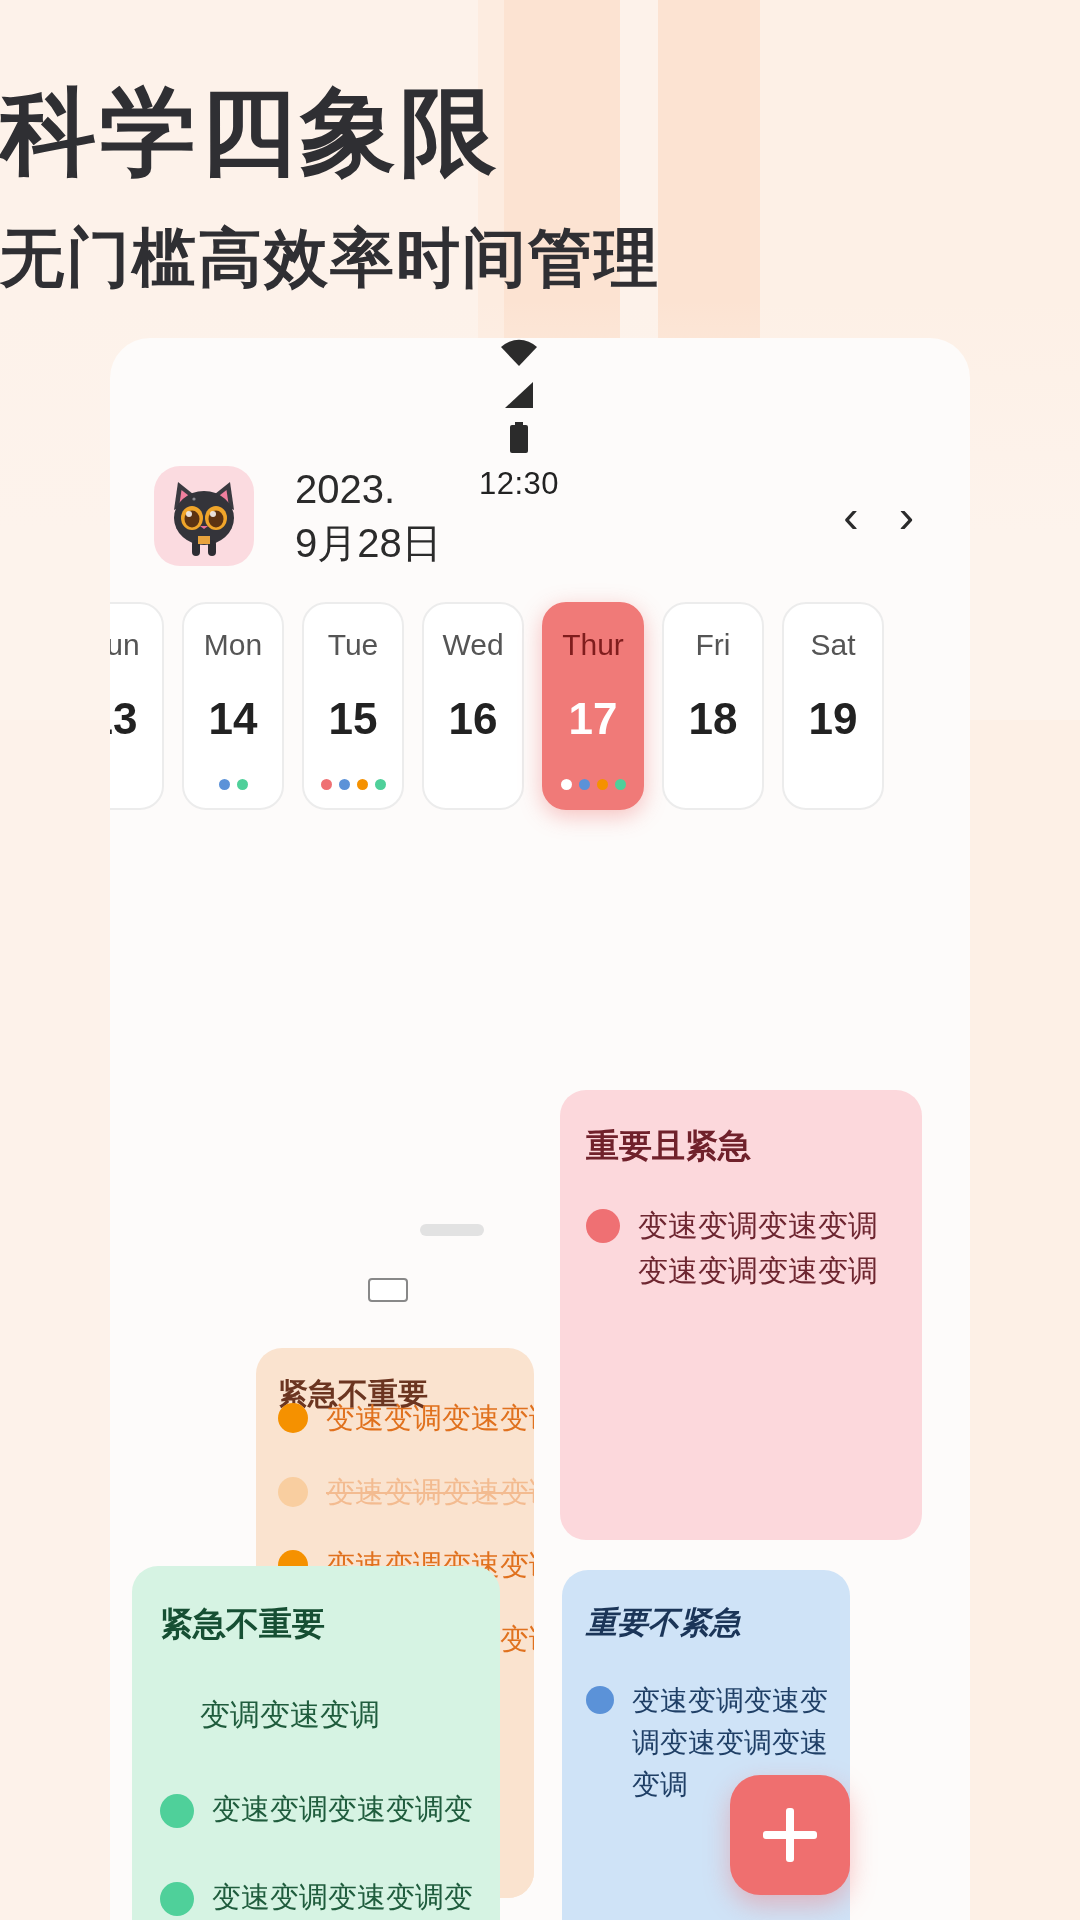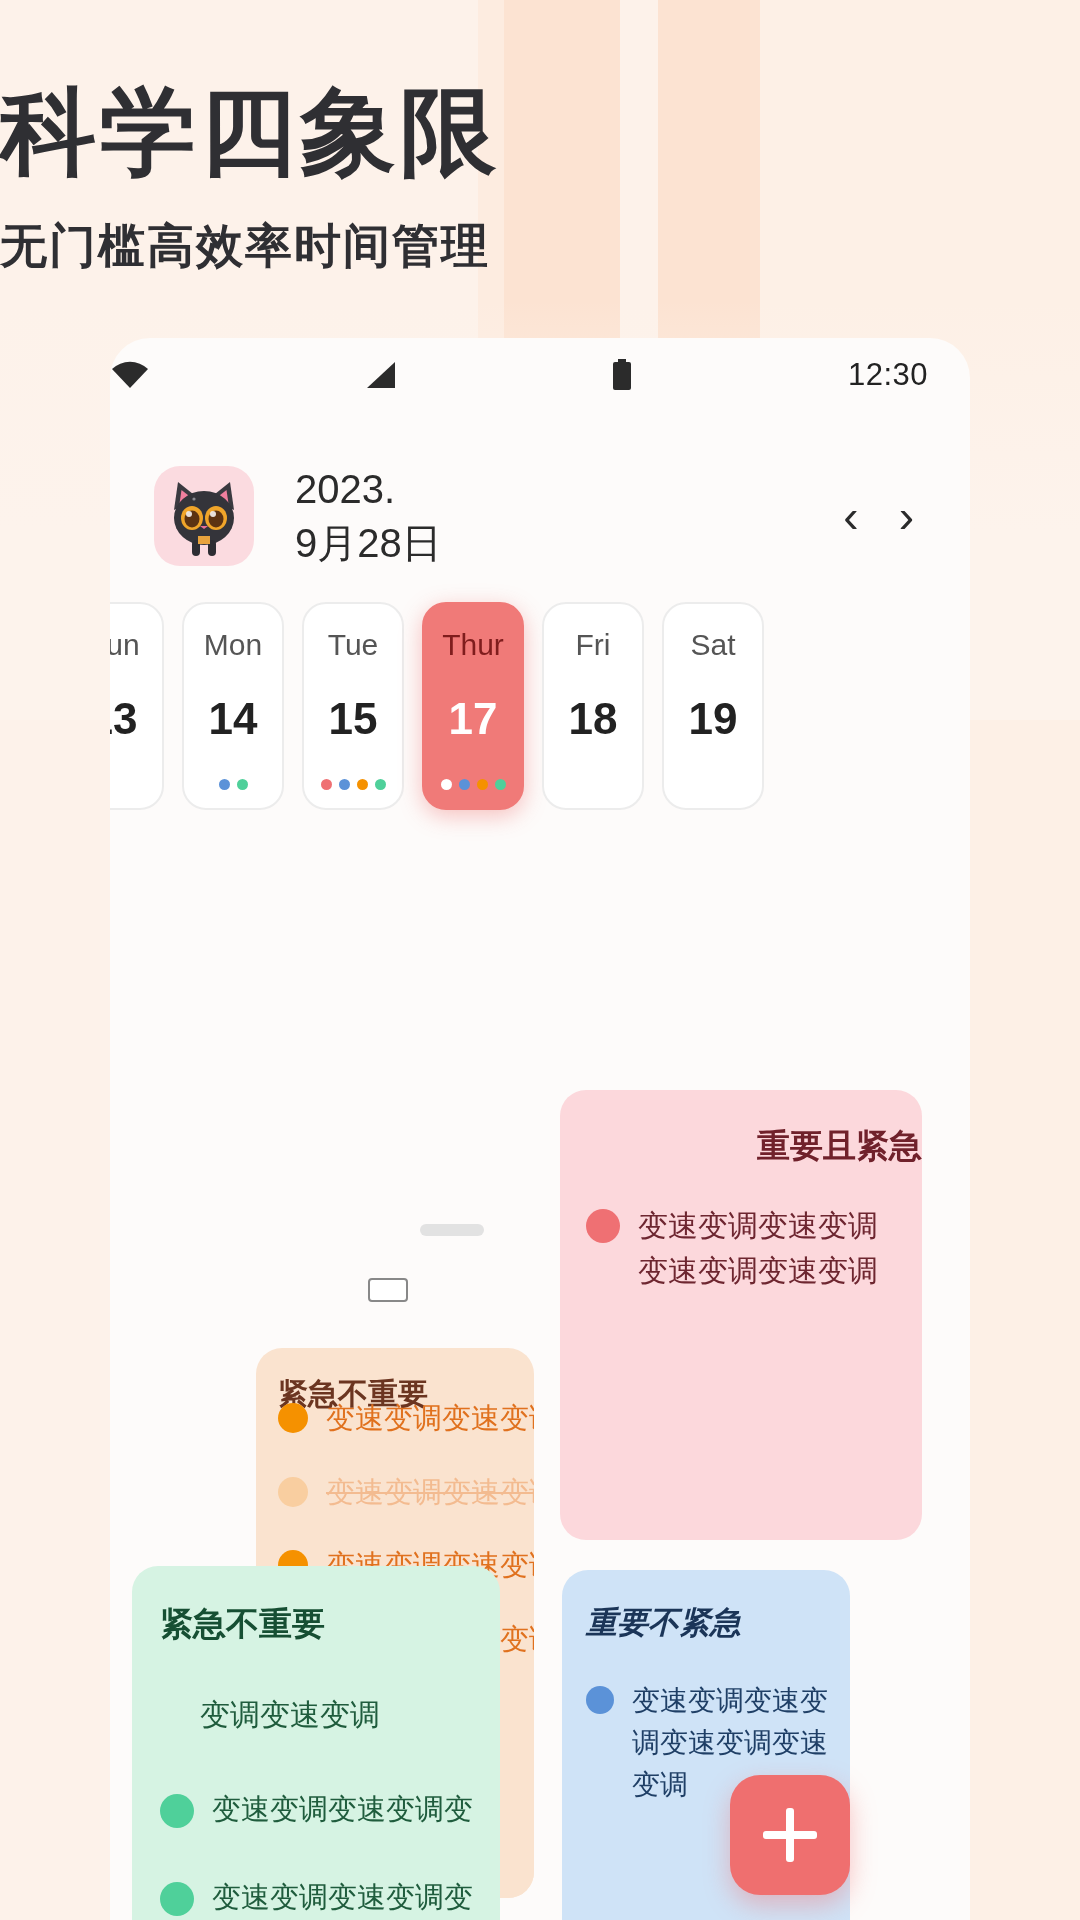--- a/index.html
+++ b/index.html
@@ -31,41 +31,42 @@
     position: absolute; top: 0; left: 0; right: 0;
     text-align: left; padding-top: 82px;
   }
   .promo-title {
     font-size: 96px; font-weight: 800; letter-spacing: 4px;
     color: #2f2f33; line-height: 1.05;
     font-family: "DejaVu Sans", "Liberation Sans", sans-serif;
   }
   .promo-sub {
     margin-top: 32px;
-    font-size: 47px; font-weight: 700; letter-spacing: 2px;
+    font-size: 64px; font-weight: 700; letter-spacing: 2px;
     color: #2f2f33;
     font-family: "DejaVu Sans", "Liberation Sans", sans-serif;
   }
 
   
   .phone {
     position: absolute;
     left: 110px; top: 338px;
     width: 860px; height: 1582px;
     background: #fdfbfa;
     border-radius: 40px 40px 0 0;
     overflow: hidden;
   }
   .phone-inner { position: relative; width: 100%; height: 100%; }
 
   
   .statusbar {
     height: 74px; display: flex; align-items: center;
-    justify-content: space-between; gap: 12px;
+    justify-content: flex-start; gap: 12px;
     padding: 0 42px 0 0;
+    flex-direction: column;
   }
   .sb-time { font-size: 31px; color: #222; font-weight: 400; letter-spacing: .5px; }
   .ic-wifi {
     width: 40px; height: 30px; position: relative;
   }
   .ic-wifi svg, .ic-sig svg, .ic-bat svg { display: block; }
 
   
   .datehead {
     display: flex; align-items: center;
@@ -142,21 +143,21 @@
   .orange-fade {
     position: absolute; left:0; right:0; bottom:0; height: 120px;
     background: linear-gradient(180deg, rgba(250,227,207,0) 0%, #fae3cf 78%);
   }
 
   
   .card-pink {
     left: 450px; top: 752px; width: 362px; height: 450px;
     background: #fcd8dc;
   }
-  .card-pink .card-title { font-size: 33px; color: #70212b; padding: 34px 0 0 26px; text-align: right; }
+  .card-pink .card-title { font-size: 33px; color: #70212b; padding: 34px 0 0 26px; }
   .card-pink .tasklist { padding: 34px 22px 0 26px; }
   .card-pink .ttext { color: #6e2630; font-size: 30px; }
   .card-pink .bullet { background: #ef7073; width: 34px; height: 34px; }
 
   
   .card-green {
     left: 22px; top: 1228px; width: 368px; height: 700px;
     background: #d6f3e3;
   }
   .card-green .card-title { font-size: 33px; color: #164f33; padding: 36px 0 0 28px; }
@@ -283,20 +284,24 @@
           <div class="daycell">
             <div class="dow">Tue</div>
             <div class="dnum">15</div>
             <div class="dots">
               <span class="dot" style="background: rgb(239, 112, 115);"></span>
               <span class="dot" style="background: rgb(91, 146, 216);"></span>
               <span class="dot" style="background: rgb(245, 145, 0);"></span>
               <span class="dot" style="background: rgb(79, 208, 154);"></span>
             </div>
           </div>
+          <div class="daycell">
+            <div class="dow">Wed</div>
+            <div class="dnum">16</div>
+          </div>
           <div class="daycell active">
             <div class="dow">Thur</div>
             <div class="dnum">17</div>
             <div class="dots">
               <span class="dot" style="background: rgb(255, 255, 255);"></span>
               <span class="dot" style="background: rgb(91, 146, 216);"></span>
               <span class="dot" style="background: rgb(245, 145, 0);"></span>
               <span class="dot" style="background: rgb(79, 208, 154);"></span>
             </div>
           </div>

